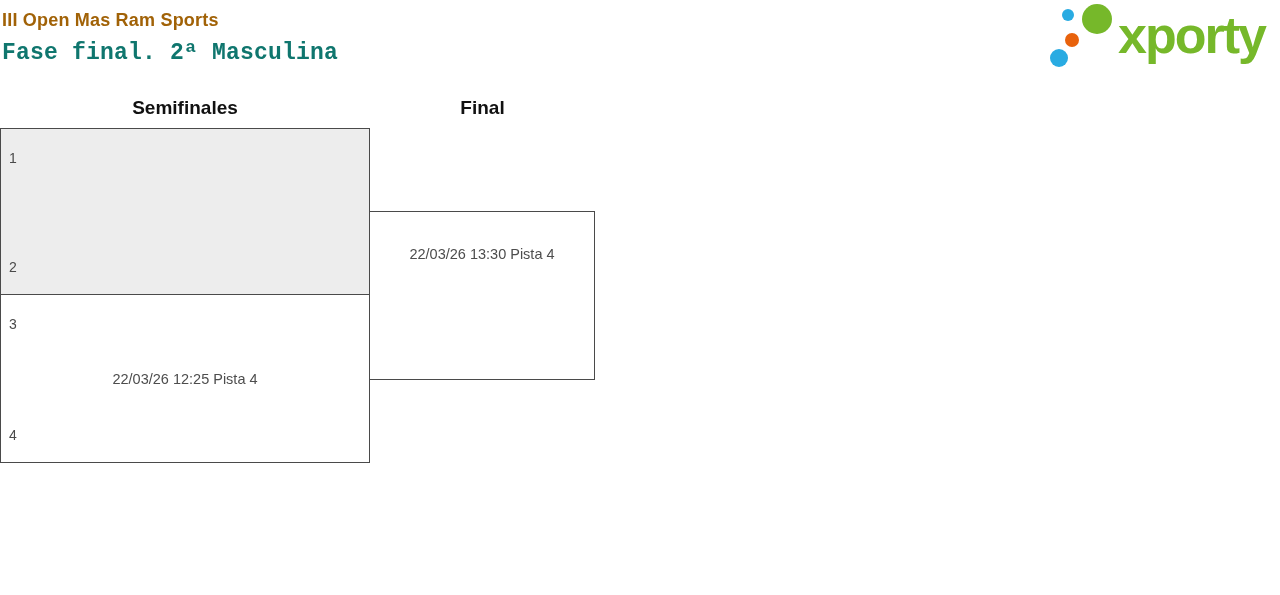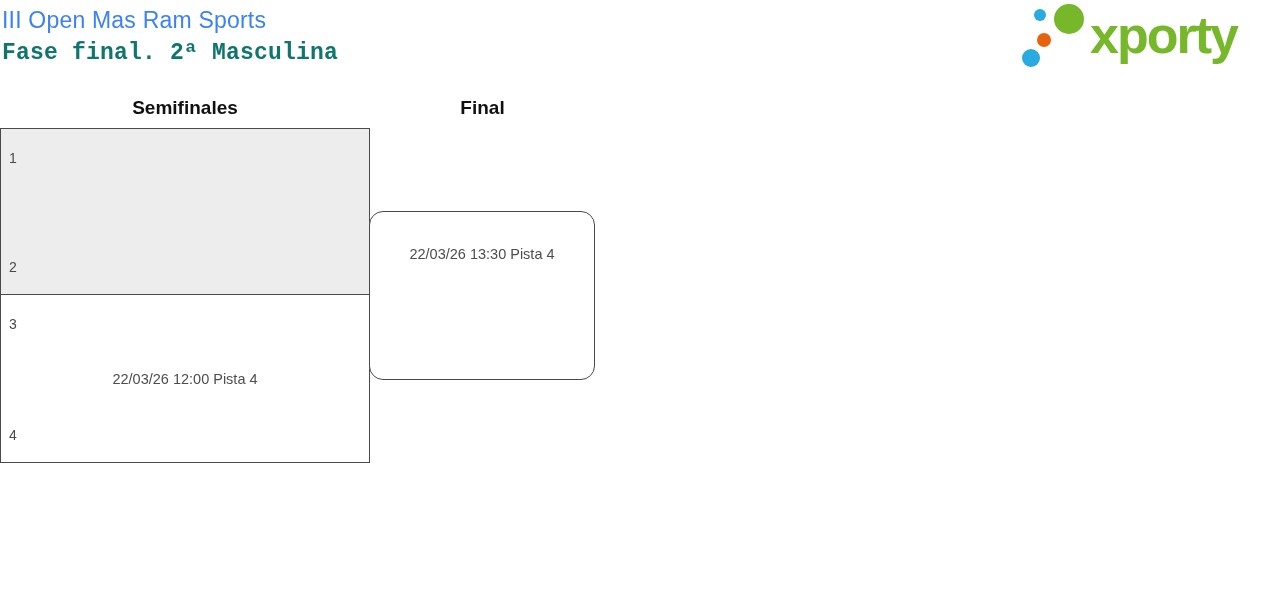--- a/index.html
+++ b/index.html
@@ -8,30 +8,30 @@
     background: #ffffff;
     font-family: "Liberation Sans", sans-serif;
     overflow: hidden;
     position: relative;
   }
   .page { position: absolute; inset: 0; }
 
   
   .header { position: absolute; left: 2px; top: 4px; }
   .title {
-    font-size: 23px; font-weight: normal; color: #3b82f6;
+    font-size: 18px; font-weight: bold; color: #a16207;
     line-height: 33px; letter-spacing: 0.2px;
   }
   .subtitle {
     font-size: 23px; font-weight: bold; color: #0f766e;
     line-height: 33px; letter-spacing: 0.2px; font-family: Liberation Mono, monospace;
   }
 
   
-  .logo { position: absolute; left: 1020px; top: 3px; display: flex; align-items: flex-start; }
+  .logo { position: absolute; left: 1048px; top: 3px; display: flex; align-items: flex-start; }
   .logo-dots { position: relative; width: 68px; height: 68px; }
   .dot { position: absolute; border-radius: 50%; }
   .dot-blue-sm   { left: 14px; top: 6px;  width: 12px; height: 12px; background: #29abe2; }
   .dot-green-lg  { left: 34px; top: 1px;  width: 30px; height: 30px; background: #76b82a; }
   .dot-orange    { left: 17px; top: 30px; width: 14px; height: 14px; background: #e8620c; }
   .dot-blue-md   { left: 2px;  top: 46px; width: 18px; height: 18px; background: #29abe2; }
   .logo-text {
     font-size: 52px; font-weight: bold; color: #76b82a;
     line-height: 64px; letter-spacing: -2px; margin-left: 2px;
   }
@@ -46,21 +46,21 @@
 
   
   .match-box {
     position: absolute;
     border: 1px solid #4a4a4a;
     background: #ffffff;
   }
   .match-box.highlight { background: #ededed; }
   .box-sf1   { left: 0px;   top: 128px; width: 370px; height: 167px; }
   .box-sf2   { left: 0px;   top: 294px; width: 370px; height: 169px; }
-  .box-final { left: 369px; top: 211px; width: 226px; height: 169px; border-radius: 14px; }
+  .box-final { left: 369px; top: 211px; width: 226px; height: 169px; }
 
   .seed {
     position: absolute; left: 8px;
     font-size: 14px; color: #4a4a4a;
   }
   .seed.top { top: 21px; }
   .seed.bottom { bottom: 19px; }
 
   .match-info {
     position: absolute; left: 0; width: 100%;
@@ -92,21 +92,21 @@
   <div class="round-label semis">Semifinales</div>
   <div class="round-label final">Final</div>
 
   <div class="match-box highlight box-sf1">
     <span class="seed top">1</span>
     <span class="seed bottom">2</span>
   </div>
 
   <div class="match-box box-sf2">
     <span class="seed top">3</span>
-    <div class="match-info centered">22/03/26 12:00 Pista 4</div>
+    <div class="match-info centered">22/03/26 12:25 Pista 4</div>
     <span class="seed bottom">4</span>
   </div>
 
   <div class="match-box box-final">
     <div class="match-info final-pos">22/03/26 13:30 Pista 4</div>
   </div>
 
 </div>
 
 </body></html>

